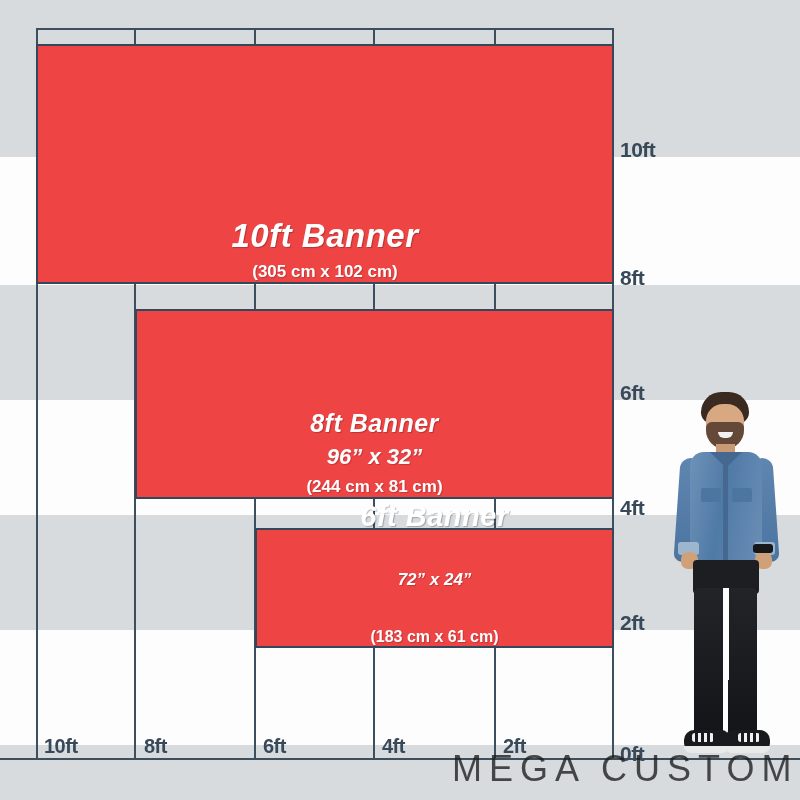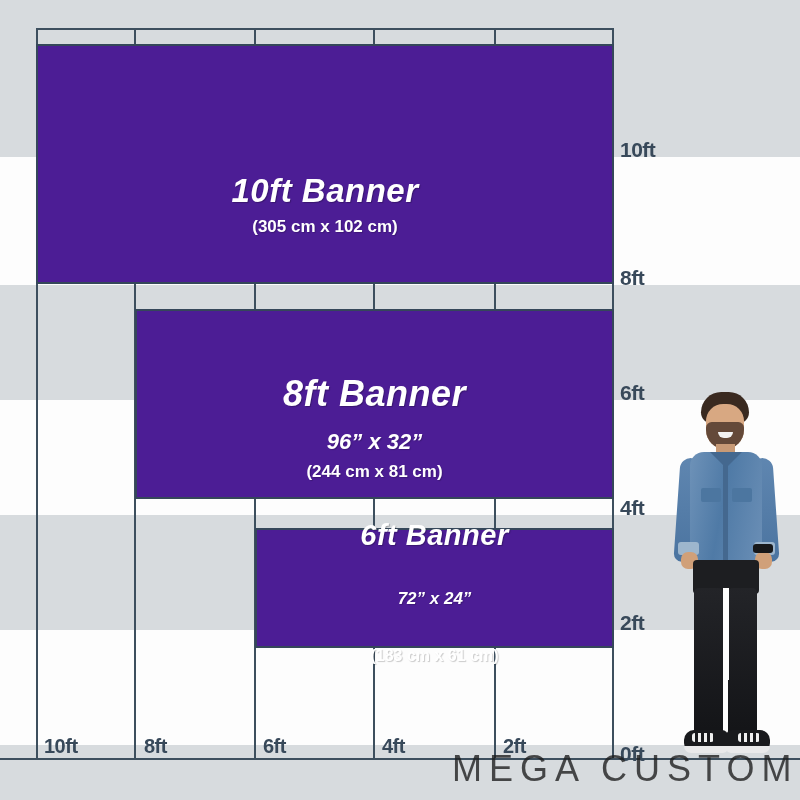--- a/index.html
+++ b/index.html
@@ -15,28 +15,28 @@
 
   
   .vline { position:absolute; width:2px; background:#3d4f5e; }
 
   
   .hline { position:absolute; left:0; height:2px; background:#3d4f5e; }
 
   
   .banner {
     position:absolute;
-    background:#4c1d95;
+    background:#ef4444;
     border:2px solid #35475a;
     color:#ffffff;
     text-align:center;
     display:flex;
     flex-direction:column;
     align-items:center;
-    justify-content:center;
+    justify-content:flex-end;
   }
   .banner .title {
     font-weight:bold;
     font-style:italic;
     letter-spacing:0.5px;
     text-shadow:1px 1px 1px rgba(0,0,0,.25);
     white-space:nowrap;
   }
   .banner .inches {
     font-style:italic;
@@ -49,22 +49,22 @@
     white-space:nowrap;
     text-shadow:1px 1px 1px rgba(0,0,0,.2);
   }
 
   #banner-10 { left:36px;  top:44px;  width:578px; height:240px; }
   #banner-10 .title  { font-size:33px; margin-top:81px; }
   #banner-10 .inches { font-size:23px; margin-top:6px; }
   #banner-10 .cm     { font-size:17px; margin-top:7px; }
 
   #banner-8  { left:135px; top:309px; width:479px; height:190px; }
-  #banner-8 .title  { font-size:36px; margin-top:47px; }
-  #banner-8 .inches { font-size:22px; margin-top:14px; }
+  #banner-8 .title  { font-size:25px; margin-top:47px; }
+  #banner-8 .inches { font-size:22px; margin-top:6px; }
   #banner-8 .cm     { font-size:17px; margin-top:7px; }
 
   #banner-6  { left:255px; top:528px; width:359px; height:120px;gap:32px; }
   #banner-6 .title  { font-size:29px; margin-top:8px; }
   #banner-6 .inches { font-size:17px; margin-top:5px; }
   #banner-6 .cm     { font-size:16px; margin-top:6px; }
 
   
   .ylabel {
     position:absolute;

